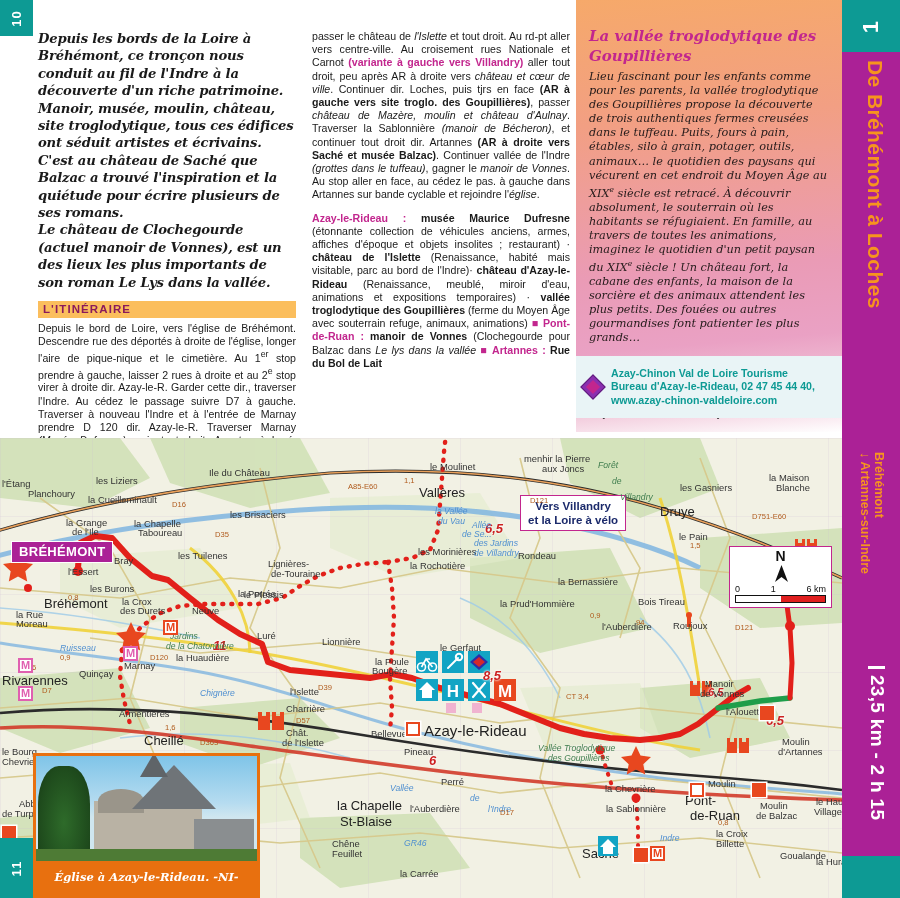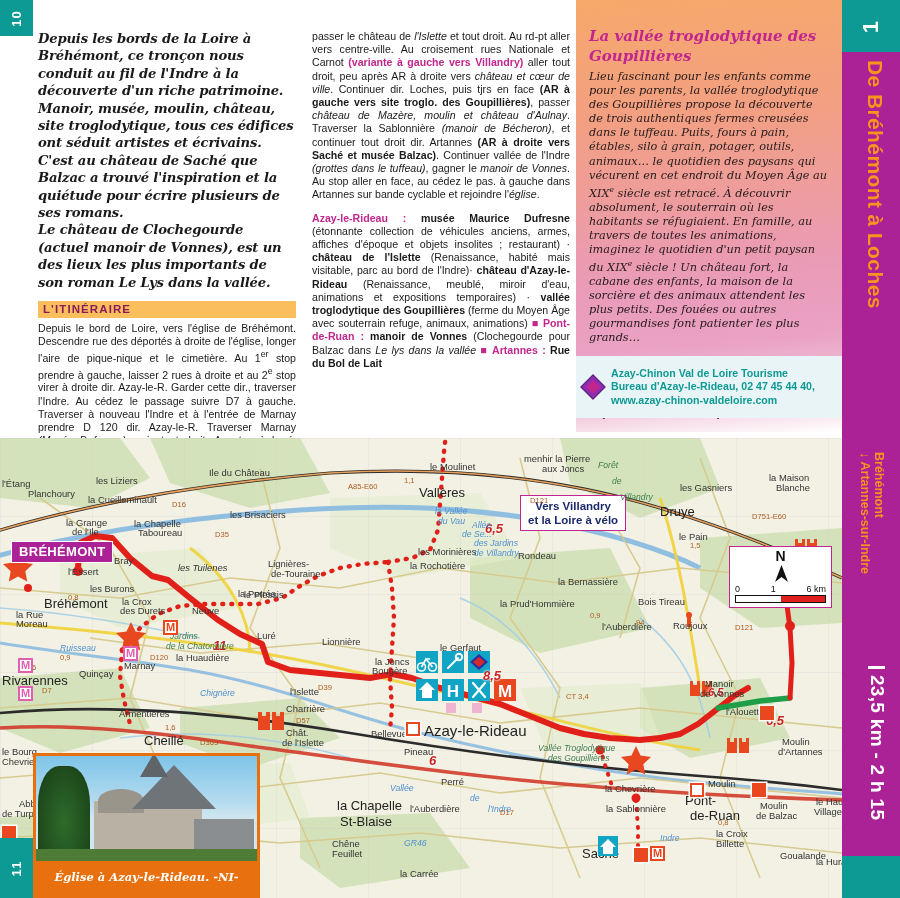--- a/index.html
+++ b/index.html
@@ -526,21 +526,21 @@
     <div class="kmtag sm" style="left:708px;top:248px;">6,5</div>
 
     <div class="maplabel place" style="left:96px;top:37px;">les Liziers</div>
     <div class="maplabel place" style="left:2px;top:40px;">l'Étang</div>
     <div class="maplabel place" style="left:28px;top:50px;">Planchoury</div>
     <div class="maplabel place" style="left:88px;top:56px;">la Cueilleminault</div>
     <div class="maplabel place" style="left:66px;top:79px;">la Grange</div>
     <div class="maplabel place" style="left:72px;top:88px;">de l'Ile</div>
     <div class="maplabel place" style="left:134px;top:80px;">la Chapelle</div>
     <div class="maplabel place" style="left:138px;top:89px;">Taboureau</div>
-    <div class="maplabel place" style="left:178px;top:124px;font-style:italic;">les Tuilenes</div>
+    <div class="maplabel place" style="left:178px;top:112px;">les Tuilenes</div>
     <div class="maplabel place" style="left:114px;top:117px;">Bray</div>
     <div class="maplabel place" style="left:90px;top:145px;">les Burons</div>
     <div class="maplabel big" style="left:44px;top:158px;">Bréhémont</div>
     <div class="maplabel place" style="left:68px;top:128px;">l'Essert</div>
     <div class="maplabel place" style="left:16px;top:171px;">la Rue</div>
     <div class="maplabel place" style="left:16px;top:180px;">Moreau</div>
     <div class="maplabel place" style="left:122px;top:158px;">la Crox</div>
     <div class="maplabel place" style="left:120px;top:167px;">des Durets</div>
     <div class="maplabel place" style="left:124px;top:222px;">Marnay</div>
     <div class="maplabel big" style="left:2px;top:235px;">Rivarennes</div>
@@ -586,21 +586,21 @@
     <div class="maplabel place" style="left:286px;top:289px;">Chât.</div>
     <div class="maplabel place" style="left:282px;top:299px;">de l'Islette</div>
     <div class="maplabel place" style="left:371px;top:290px;">Bellevue</div>
     <div class="maplabel place" style="left:404px;top:308px;">Pineau</div>
     <div class="maplabel big" style="left:337px;top:360px;">la Chapelle</div>
     <div class="maplabel big" style="left:340px;top:376px;">St-Blaise</div>
     <div class="maplabel place" style="left:410px;top:365px;">l'Auberdière</div>
     <div class="maplabel place" style="left:441px;top:338px;">Perré</div>
     <div class="maplabel place" style="left:605px;top:345px;">la Chevrière</div>
     <div class="maplabel place" style="left:440px;top:204px;">le Gerfaut</div>
-    <div class="maplabel place" style="left:375px;top:218px;">la Joncs</div>
+    <div class="maplabel place" style="left:375px;top:218px;">la Poule</div>
     <div class="maplabel place" style="left:372px;top:227px;">Bougère</div>
     <div class="maplabel big" style="left:424px;top:284px;font-size:15px;">Azay-le-Rideau</div>
     <div class="maplabel green" style="left:538px;top:305px;">Vallée Troglodytique</div>
     <div class="maplabel green" style="left:548px;top:315px;">des Goupillières</div>
     <div class="maplabel green" style="left:598px;top:22px;">Forêt</div>
     <div class="maplabel green" style="left:612px;top:38px;">de</div>
     <div class="maplabel green" style="left:620px;top:54px;">Villandry</div>
     <div class="maplabel place" style="left:606px;top:365px;">la Sablonnière</div>
     <div class="maplabel big" style="left:685px;top:355px;">Pont-</div>
     <div class="maplabel big" style="left:690px;top:370px;">de-Ruan</div>

